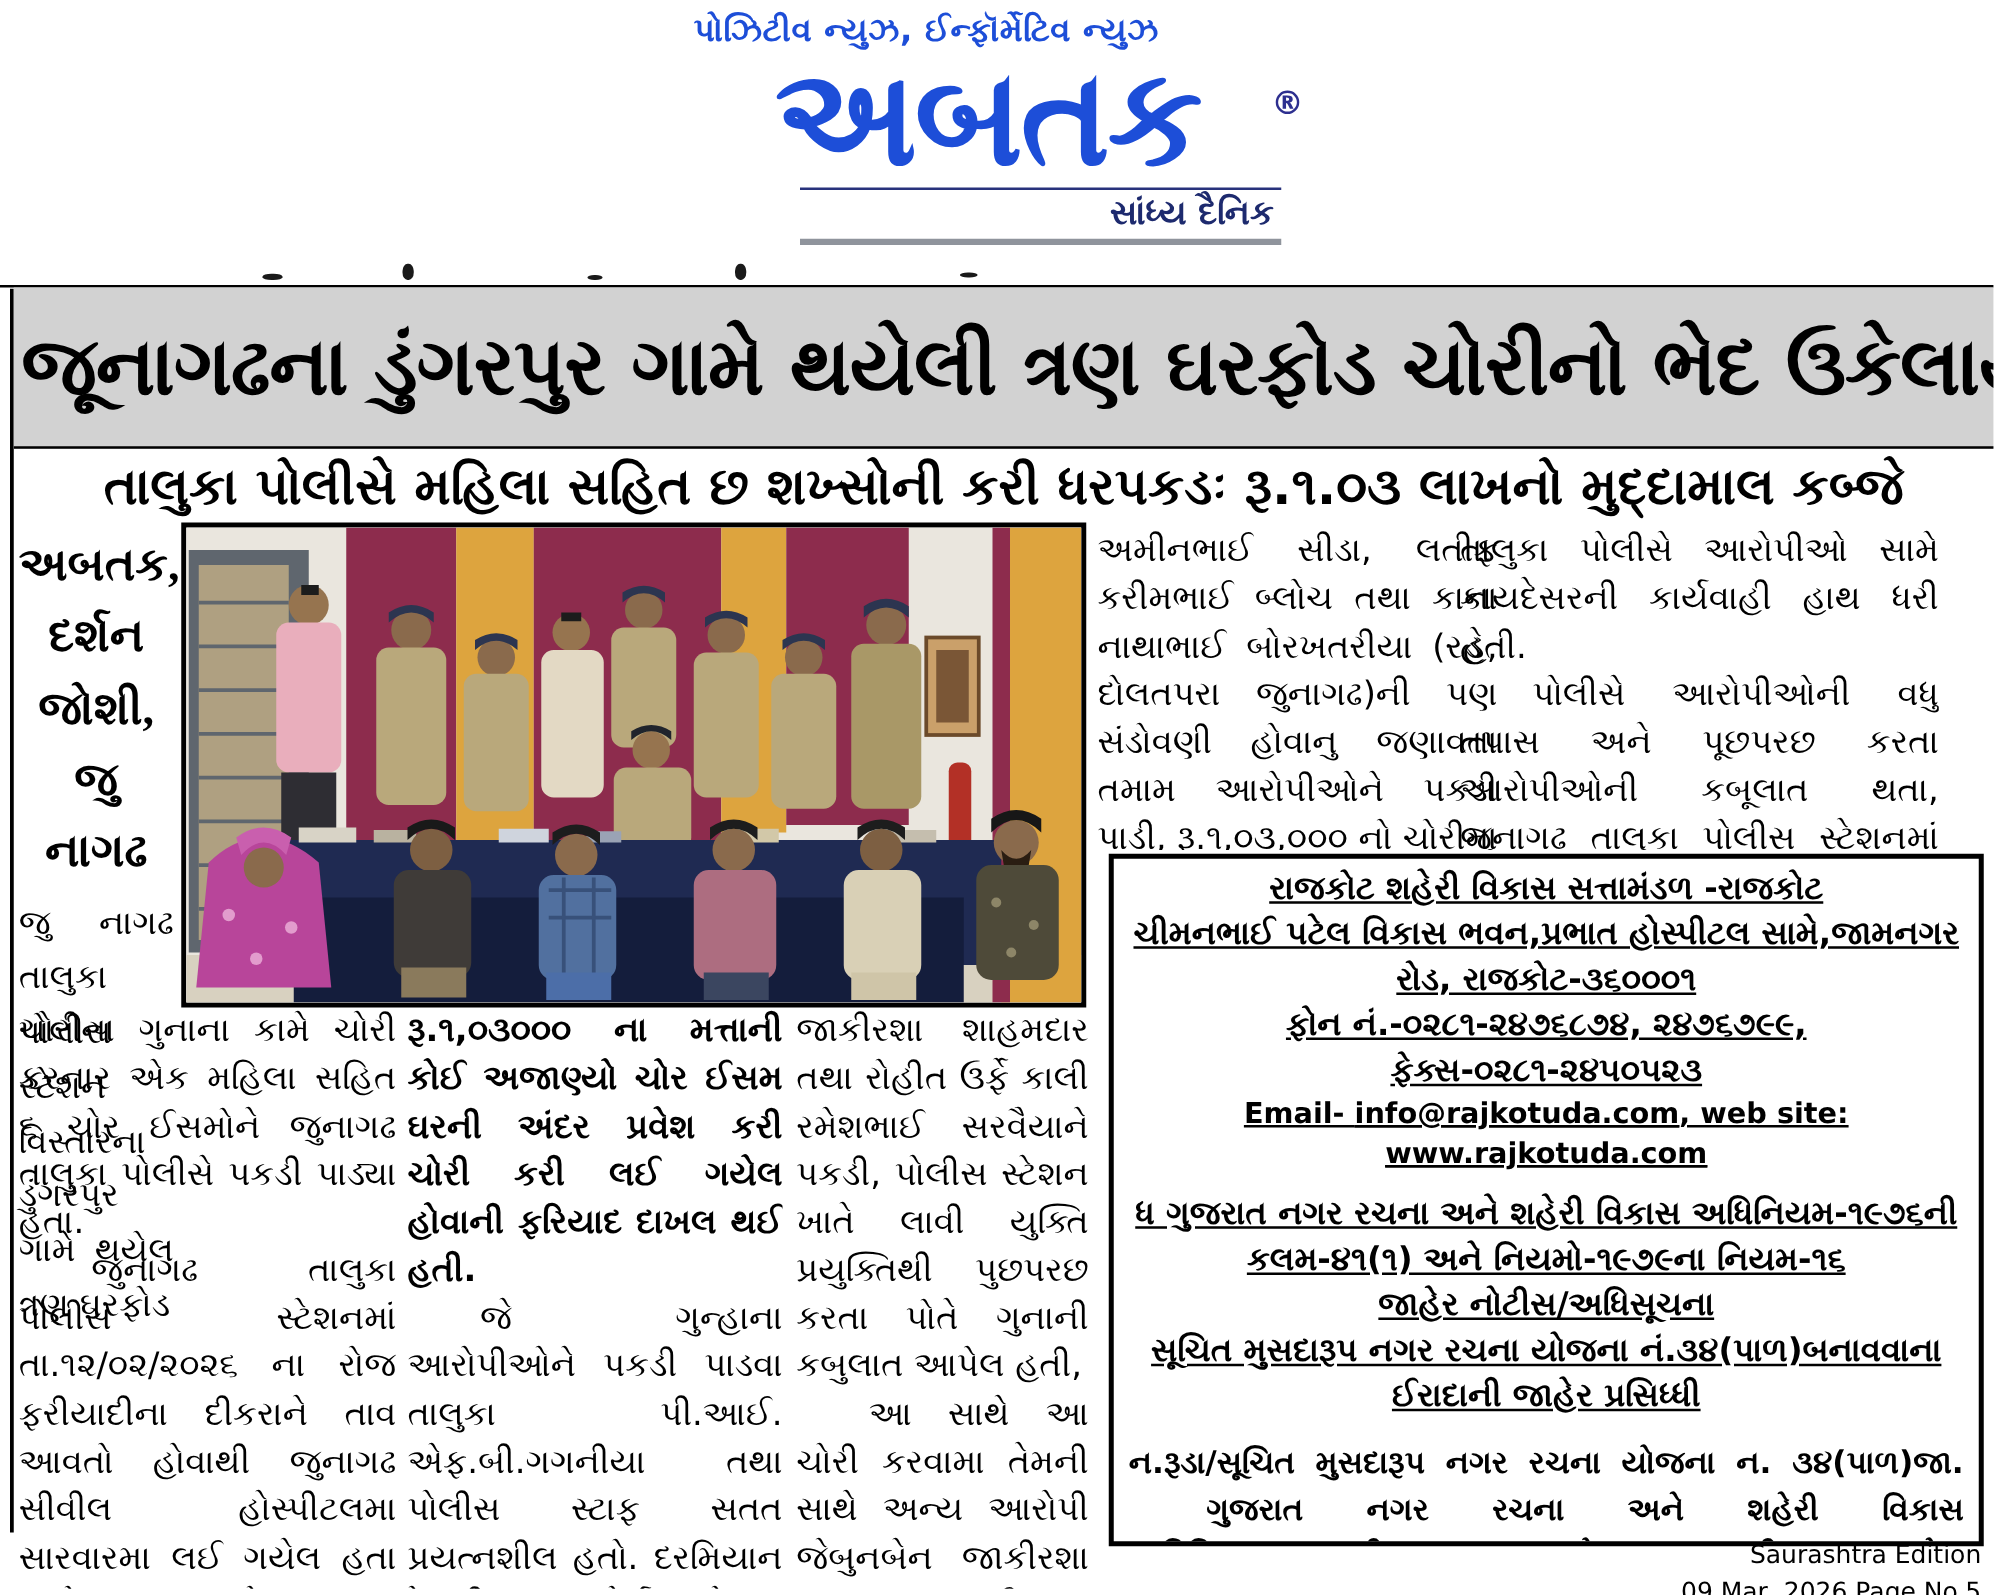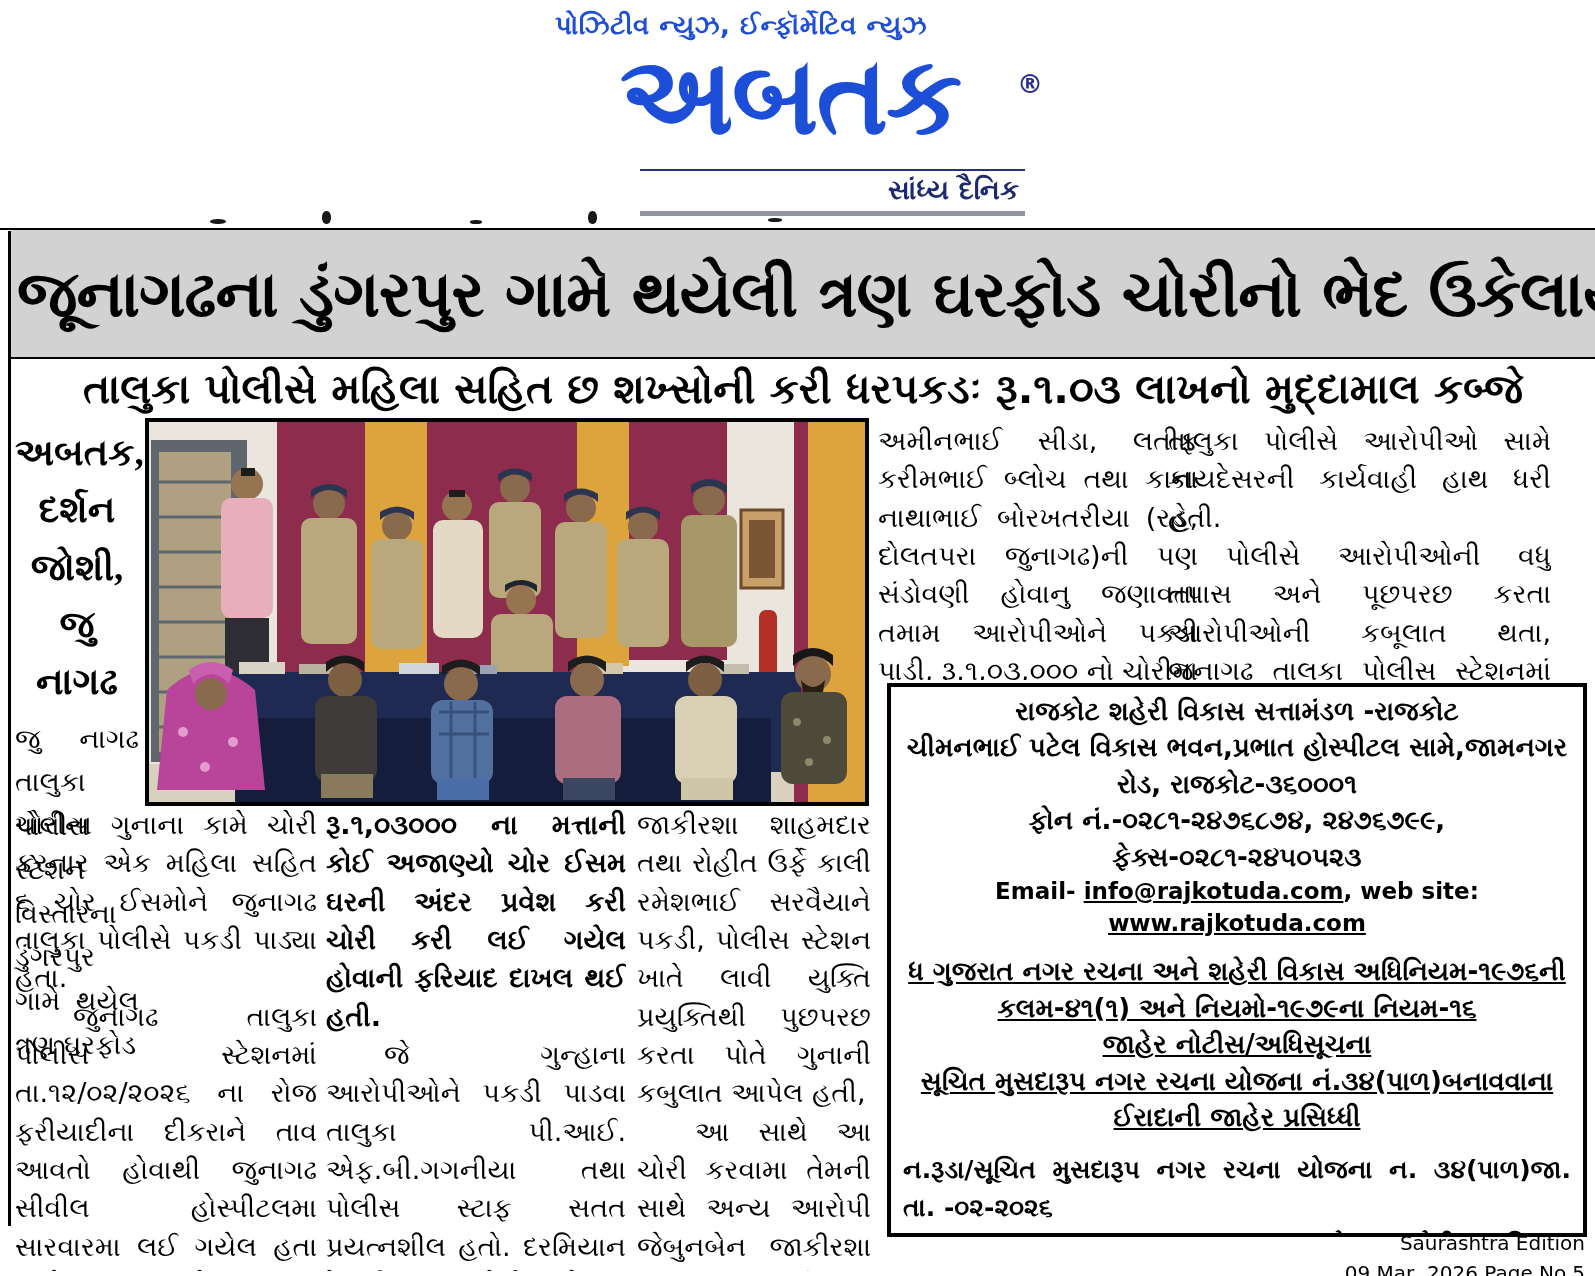--- a/index.html
+++ b/index.html
@@ -5,21 +5,21 @@
   html,body{margin:0;padding:0;background:#ffffff;}
   .page{
     position:relative;width:1595px;height:1276px;overflow:hidden;
     background:#ffffff;font-family:"DejaVu Sans",sans-serif;color:#000;
   }
   
   .masthead{position:absolute;left:555px;top:10px;width:470px;}
   .tagline{color:#1d4ed8;font-weight:bold;font-size:26px;letter-spacing:.5px;}
   .logo{color:#1d4ed8;font-weight:bold;font-size:108px;line-height:1.02;text-align:center;letter-spacing:-2px;}
   .regmark{position:absolute;right:-18px;top:28px;color:#2d2f8f;font-size:26px;font-weight:bold;}
-  .edition-wrap{margin-top:18px;margin-left:85px;border-top:2px solid #28327c;text-align:right;}
+  .edition-wrap{margin-top:0;margin-left:85px;border-top:2px solid #28327c;text-align:right;}
   .edition-type{display:inline-block;color:#1d2a6e;font-weight:bold;font-size:27px;padding:3px 6px 4px 0;}
   .edition-underline{border-top:5px solid #8f949c;margin-top:1px;}
   
   .fragments{position:absolute;left:0;top:205px;width:1595px;height:22px;overflow:hidden;}
   .frag{position:absolute;background:#1a1a1a;border-radius:45%;}
   
   .top-rule{position:absolute;left:0;top:228px;width:1595px;height:2px;background:#000;}
   .left-border{position:absolute;left:8px;top:231px;width:3px;height:995px;background:#000;}
   
   .headline-band{
@@ -46,21 +46,21 @@
   .col-e{position:absolute;left:1168px;top:422px;width:383px;height:258px;overflow:hidden;}
   .para-indent{text-indent:58px;}
   
   .photo-fig{position:absolute;left:145px;top:418px;width:716px;height:380px;border:4px solid #000;margin:0;}
   .photo-fig svg{display:block;}
   
   .notice-box{
     position:absolute;left:887px;top:683px;width:668px;height:534px;
     border:4px solid #000;padding:6px 12px;overflow:hidden;
   }
-  .n-center{text-align:center;font-weight:bold;font-size:26px;line-height:1.4;}
+  .n-center{text-align:center;font-weight:bold;font-size:26px;line-height:1.4;text-decoration:underline;}
   .n-small{font-size:23px;}
   .n-under{text-decoration:underline;}
   .n-gap{margin-top:14px;}
   .n-ref{font-weight:bold;font-size:25px;line-height:1.5;text-align:justify;text-align-last:justify;margin-top:16px;}
   .n-date{font-weight:bold;font-size:25px;line-height:1.5;text-align:left;}
   .n-body{font-weight:600;font-size:25px;line-height:1.5;text-align:justify;text-indent:62px;}
   .u{text-decoration:underline;}
   
   .page-footer{
     position:absolute;left:1240px;top:1228px;width:345px;text-align:right;
@@ -246,21 +246,20 @@
     <div class="n-center">રાજકોટ શહેરી વિકાસ સત્તામંડળ -રાજકોટ</div>
     <div class="n-center">ચીમનભાઈ પટેલ વિકાસ ભવન,પ્રભાત હોસ્પીટલ સામે,જામનગર રોડ, રાજકોટ-૩૬૦૦૦૧</div>
     <div class="n-center">ફોન નં.-૦૨૮૧-૨૪૭૬૮૭૪, ૨૪૭૬૭૯૯, ફેક્સ-૦૨૮૧-૨૪૫૦૫૨૩</div>
     <div class="n-center n-small">
       <span>Email- </span><span class="u">info@rajkotuda.com</span><span>, web site: </span><span class="u">www.rajkotuda.com</span>
     </div>
     <div class="n-center n-under n-gap">ધ ગુજરાત નગર રચના અને શહેરી વિકાસ અધિનિયમ-૧૯૭૬ની કલમ-૪૧(૧) અને નિયમો-૧૯૭૯ના નિયમ-૧૬</div>
     <div class="n-center n-under">જાહેર નોટીસ/અધિસૂચના</div>
     <div class="n-center n-under">સૂચિત મુસદારૂપ નગર રચના યોજના નં.૩૪(પાળ)બનાવવાના ઈરાદાની જાહેર પ્રસિધ્ધી</div>
     <div class="n-ref">ન.રૂડા/સૂચિત મુસદારૂપ નગર રચના યોજના ન. ૩૪(પાળ)જા.</div>
-    <div class="n-date">તા. -૦૨-૨૦૨૬</div>
     <div class="n-body">ગુજરાત નગર રચના અને શહેરી વિકાસ અધિનિયમ-૧૯૭૬ની કલમ-૨૨(૧) હેઠળ સરકારશ્રી દ્વારા રચાયેલ રાજકોટ શહેરી વિકાસ સત્તામંડળ-(રૂડા) દ્વારા તા.૨૦/૨/૨૦૨૬ની બોર્ડ બેઠક નં.૧૮૦ના ઠરાવ નં.૨૦૬૧થી અધિનિયમ-૧૯૭૬ની</div>
   </section>
 
   <footer class="page-footer">
     <div>Saurashtra Edition</div>
     <div>09 Mar, 2026 Page No.5</div>
   </footer>
 
 </div>
 

